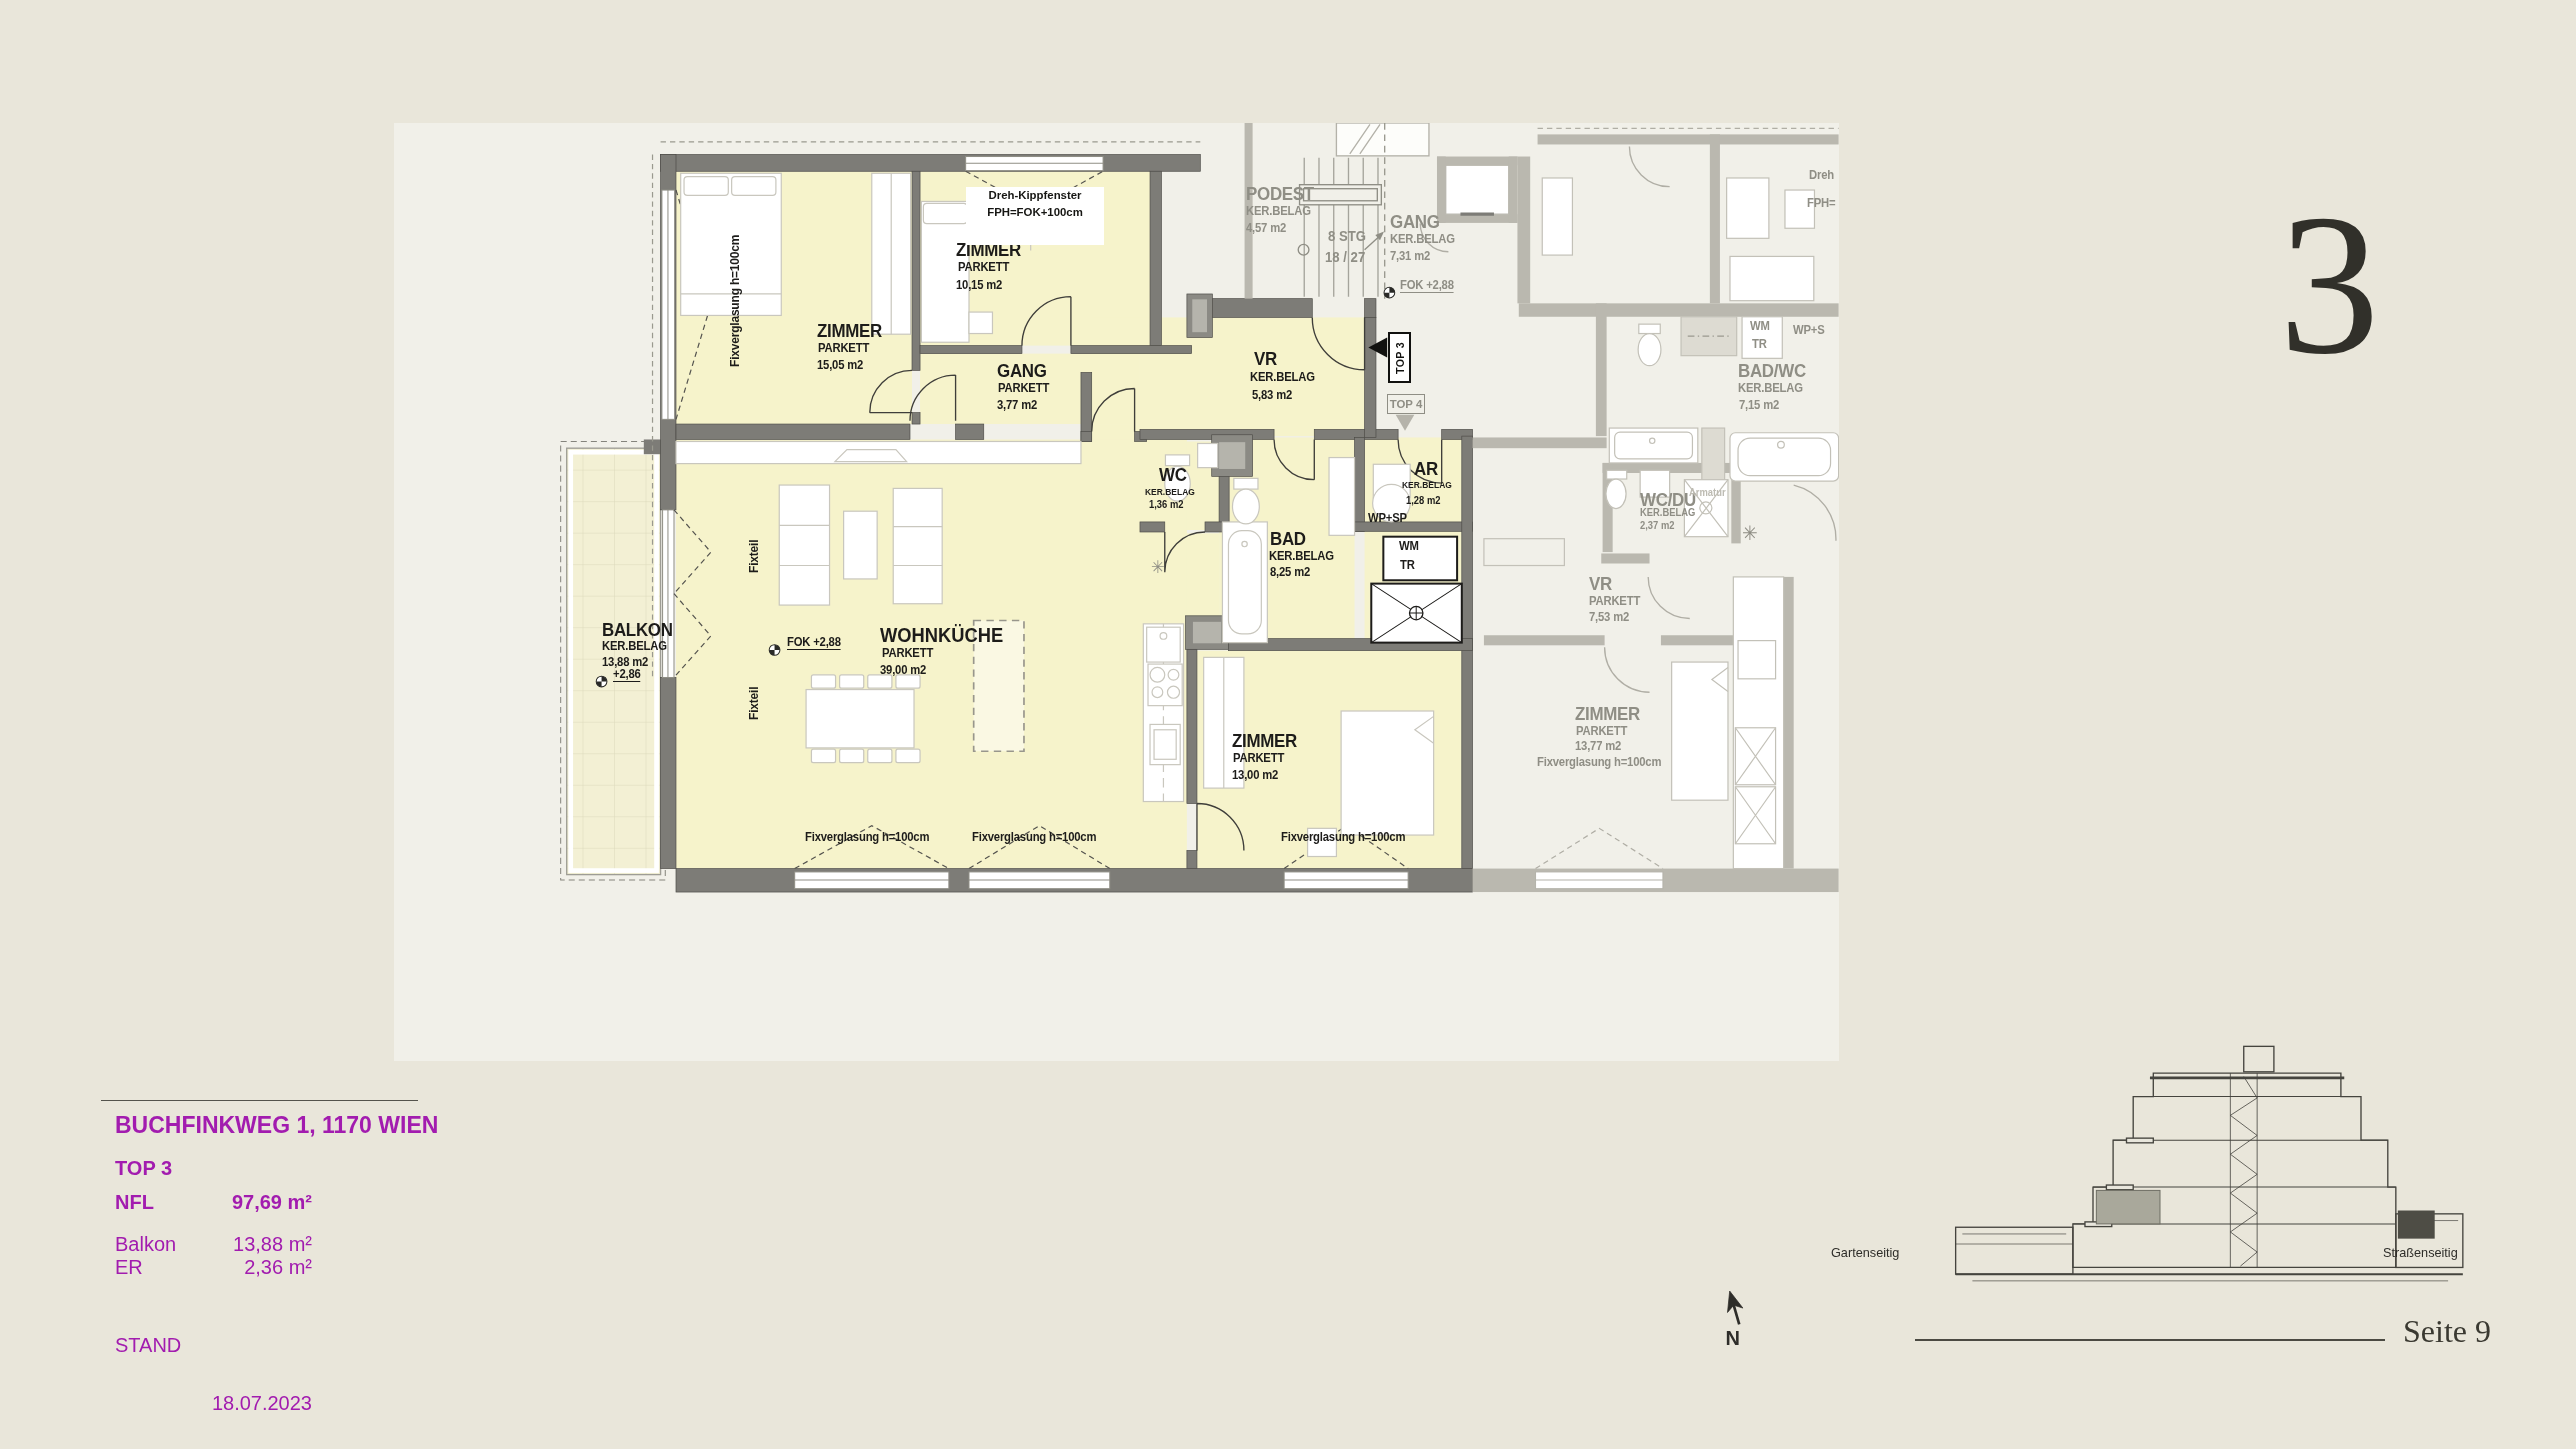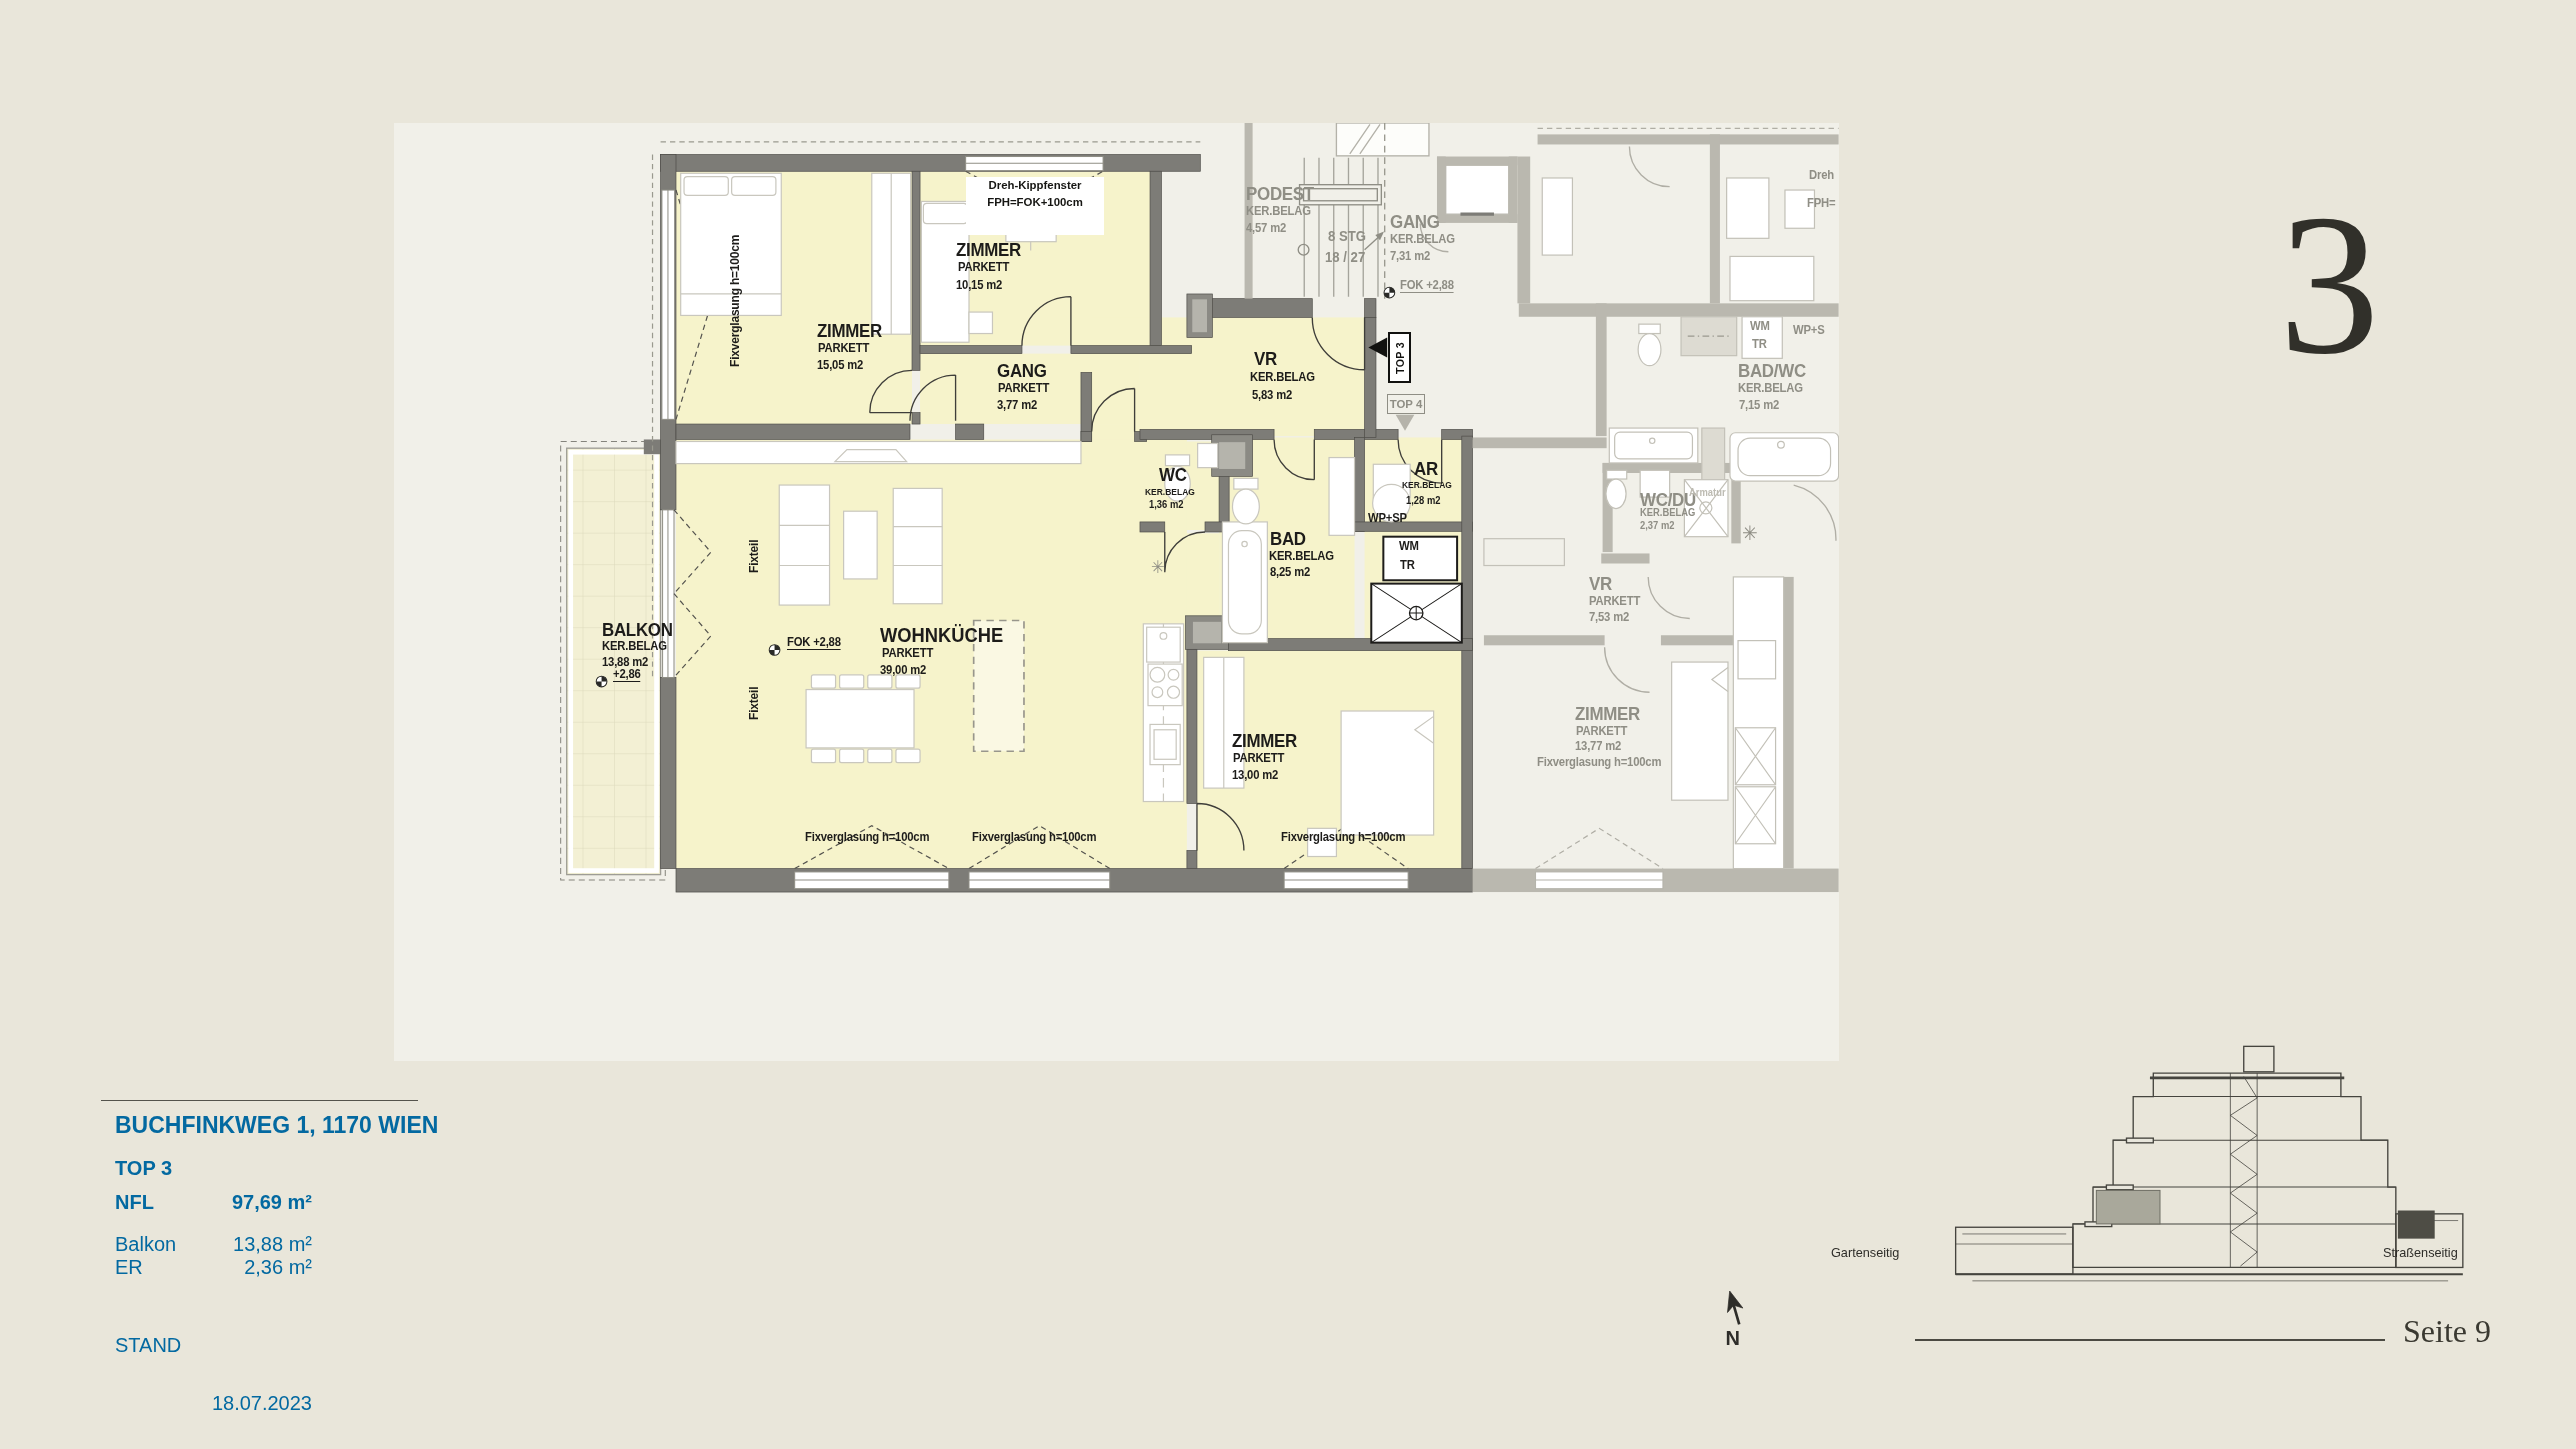--- a/index.html
+++ b/index.html
@@ -20,21 +20,21 @@
   .vert{writing-mode:vertical-rl;transform:rotate(180deg) scaleX(1);transform-origin:center;}
   .ul{border-bottom:1.3px solid #1d1c1a;padding-bottom:0.7px;}
   .ulg{border-bottom:1.3px solid #8f8e85;padding-bottom:0.7px;}
   .notebox{position:absolute;background:#fff;text-align:center;font-weight:bold;font-size:11.4px;
            line-height:1.5;color:#161613;}
   .markerbox{position:absolute;background:#fff;border:2px solid #11110f;display:flex;align-items:center;justify-content:center;}
   .markerbox span{writing-mode:vertical-rl;transform:rotate(180deg);font-size:10.7px;font-weight:bold;color:#11110f;letter-spacing:0.3px;}
   .marker4{position:absolute;background:#f1f0e9;border:1.3px solid #8f8e85;display:flex;align-items:center;justify-content:center;
            font-size:11.4px;font-weight:bold;color:#8f8e85;}
   
-  .info-label{position:absolute;color:#0369a1;font-size:20px;}
+  .info-label{position:absolute;color:#a21caf;font-size:20px;}
   .bold{font-weight:bold;}
   .serif{font-family:"Liberation Serif",serif;}
 </style>
 </head>
 <body>
 
 <div id="canvas">
 
   <div id="plan">
 
@@ -349,21 +349,21 @@
     <div class="pl t26" style="left:208px;top:498px">BALKON</div>
     <div class="pl t18" style="left:208px;top:517px">KER.BELAG</div>
     <div class="pl t18" style="left:208px;top:533px">13,88 m2</div>
     <div class="pl t18 ul" style="left:219px;top:545px">+2,86</div>
 
     <div class="pl t18 ul" style="left:393px;top:513px">FOK +2,88</div>
 
     <div class="pl t18" style="left:1005px;top:417px">WM</div>
     <div class="pl t18" style="left:1006px;top:436px">TR</div>
 
-    <div class="notebox" style="left:572px;top:54px;width:138px;height:58px">
+    <div class="notebox" style="left:572px;top:64px;width:138px;height:58px">
       <span>Dreh-Kippfenster</span><br>
       <span>FPH=FOK+100cm</span>
     </div>
 
     <div class="pl t18" style="left:411px;top:708px">Fixverglasung h=100cm</div>
     <div class="pl t18" style="left:578px;top:708px">Fixverglasung h=100cm</div>
     <div class="pl t18" style="left:887px;top:708px">Fixverglasung h=100cm</div>
     <div class="pl t18 vert" style="left:335px;top:110px;height:134px">Fixverglasung h=100cm</div>
     <div class="pl t18 gray" style="left:1143px;top:633px">Fixverglasung h=100cm</div>
     <div class="pl t18 vert" style="left:354px;top:376px;height:74px">Fixteil</div>

